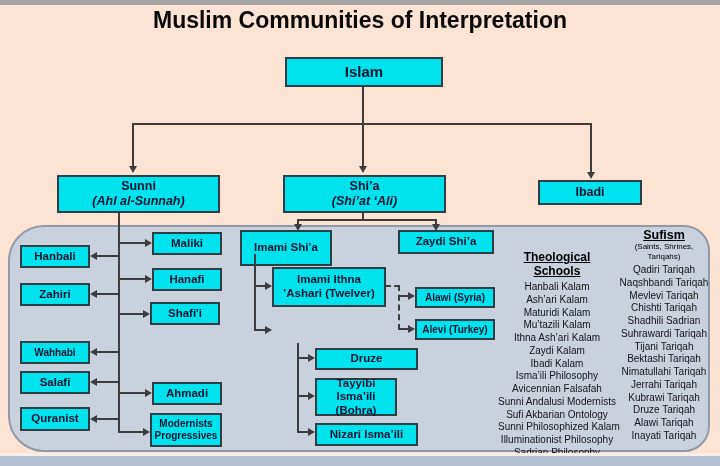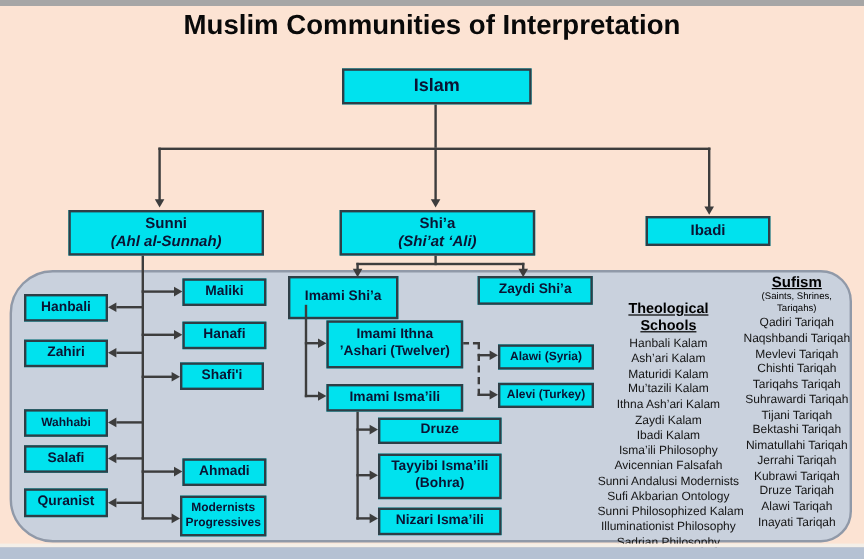--- a/index.html
+++ b/index.html
@@ -132,23 +132,20 @@
   <div class="vl" style="left:254px;top:254px;height:77px;"></div>
   <div class="hl" style="left:254px;top:285px;width:12px;"></div>
   <div class="ar" style="left:265px;top:282px;"></div>
   <div class="hl" style="left:254px;top:329px;width:12px;"></div>
   <div class="ar" style="left:265px;top:326px;"></div>
 
   <div class="box" style="left:272px;top:267px;width:114px;height:40px;font-size:11.5px;">
     <span>Imami  Ithna</span>
     <span>’Ashari (Twelver)</span>
   </div>
-  <div class="box" style="left:272px;top:320px;width:114px;height:23px;font-size:11.5px;">
-      <span>Imami Isma’ili</span>
-    </div>
 
   <div class="hd" style="left:386px;top:285px;width:13px;"></div>
   <div class="vd" style="left:398px;top:285px;height:45px;"></div>
   <div class="hl" style="left:398px;top:295px;width:11px;"></div>
   <div class="ar" style="left:408px;top:292px;"></div>
   <div class="hl" style="left:398px;top:328px;width:11px;"></div>
   <div class="ar" style="left:408px;top:325px;"></div>
 
   <div class="box" style="left:415px;top:287px;width:80px;height:21px;font-size:10px;">
       <span>Alawi (Syria)</span>
@@ -161,21 +158,21 @@
   <div class="hl" style="left:297px;top:357px;width:12px;"></div>
   <div class="ar" style="left:308px;top:354px;"></div>
   <div class="hl" style="left:297px;top:395px;width:12px;"></div>
   <div class="ar" style="left:308px;top:392px;"></div>
   <div class="hl" style="left:297px;top:431px;width:12px;"></div>
   <div class="ar" style="left:308px;top:428px;"></div>
 
   <div class="box" style="left:315px;top:348px;width:103px;height:22px;font-size:11.5px;">
       <span>Druze</span>
     </div>
-  <div class="box" style="left:315px;top:378px;width:103px;height:38px;font-size:11.5px;">
+  <div class="box" style="left:315px;top:378px;width:82px;height:38px;font-size:11.5px;">
     <span>Tayyibi Isma’ili</span>
     <span>(Bohra)</span>
   </div>
   <div class="box" style="left:315px;top:423px;width:103px;height:23px;font-size:11.5px;">
       <span>Nizari Isma’ili</span>
     </div>
 
   <div class="col" style="left:498px;top:230px;width:118px;margin-top:20px;">
     <div class="h1">Theological</div>
     <div class="h1">Schools</div>
@@ -199,21 +196,21 @@
 
   <div class="col" style="left:614px;top:228px;width:100px;">
     <div class="h1" style="font-size:12.5px;">Sufism</div>
     <div class="sub">(Saints, Shrines,</div>
     <div class="sub">Tariqahs)</div>
     <div class="items">
         <div class="li">Qadiri Tariqah</div>
         <div class="li">Naqshbandi Tariqah</div>
         <div class="li">Mevlevi Tariqah</div>
         <div class="li">Chishti Tariqah</div>
-        <div class="li">Tariqahs Tariqah</div>
+        <div class="li">Shadhili Sadrian</div>
         <div class="li">Suhrawardi Tariqah</div>
         <div class="li">Tijani Tariqah</div>
         <div class="li">Bektashi Tariqah</div>
         <div class="li">Nimatullahi Tariqah</div>
         <div class="li">Jerrahi Tariqah</div>
         <div class="li">Kubrawi Tariqah</div>
         <div class="li">Druze Tariqah</div>
         <div class="li">Alawi Tariqah</div>
         <div class="li">Inayati Tariqah</div>
       </div>

